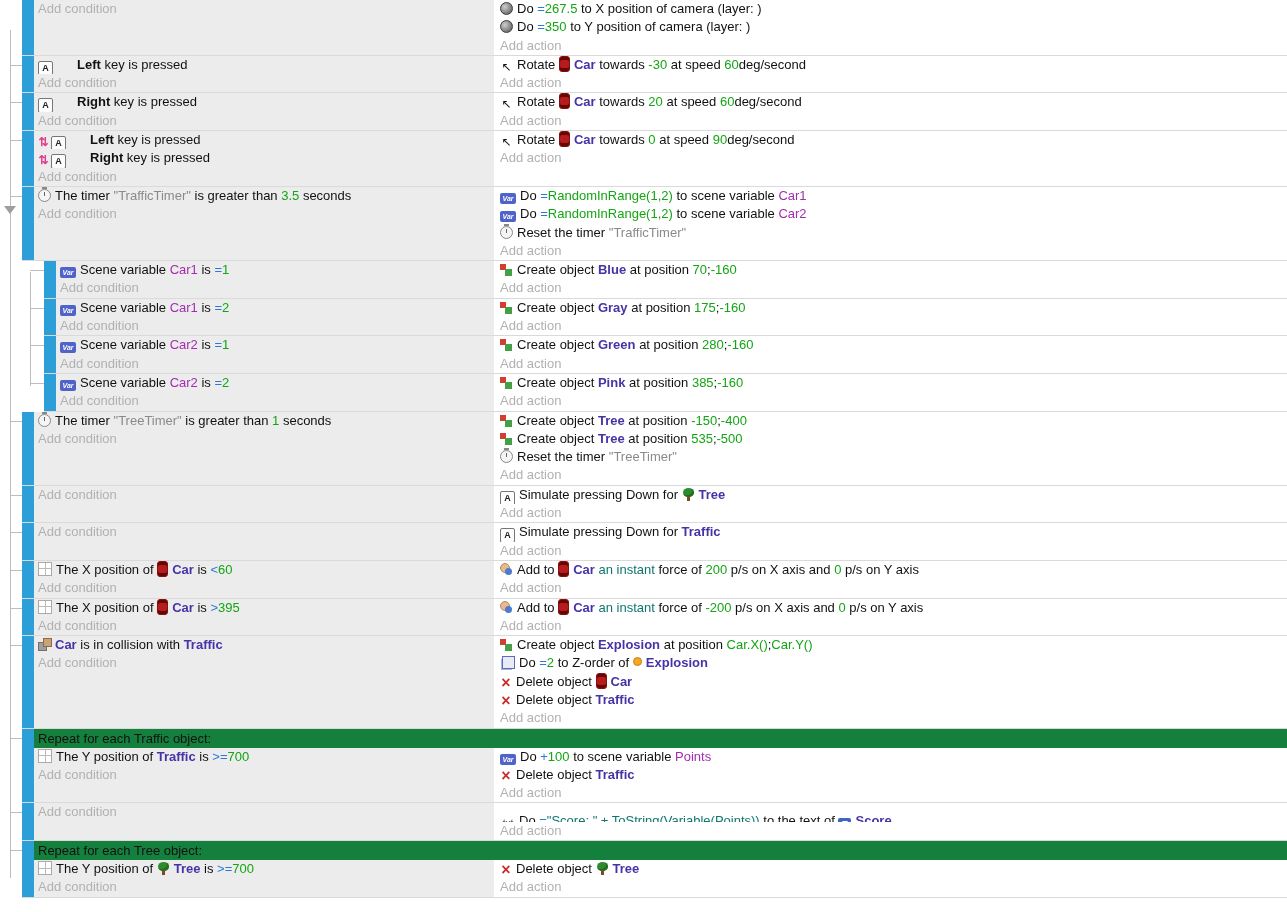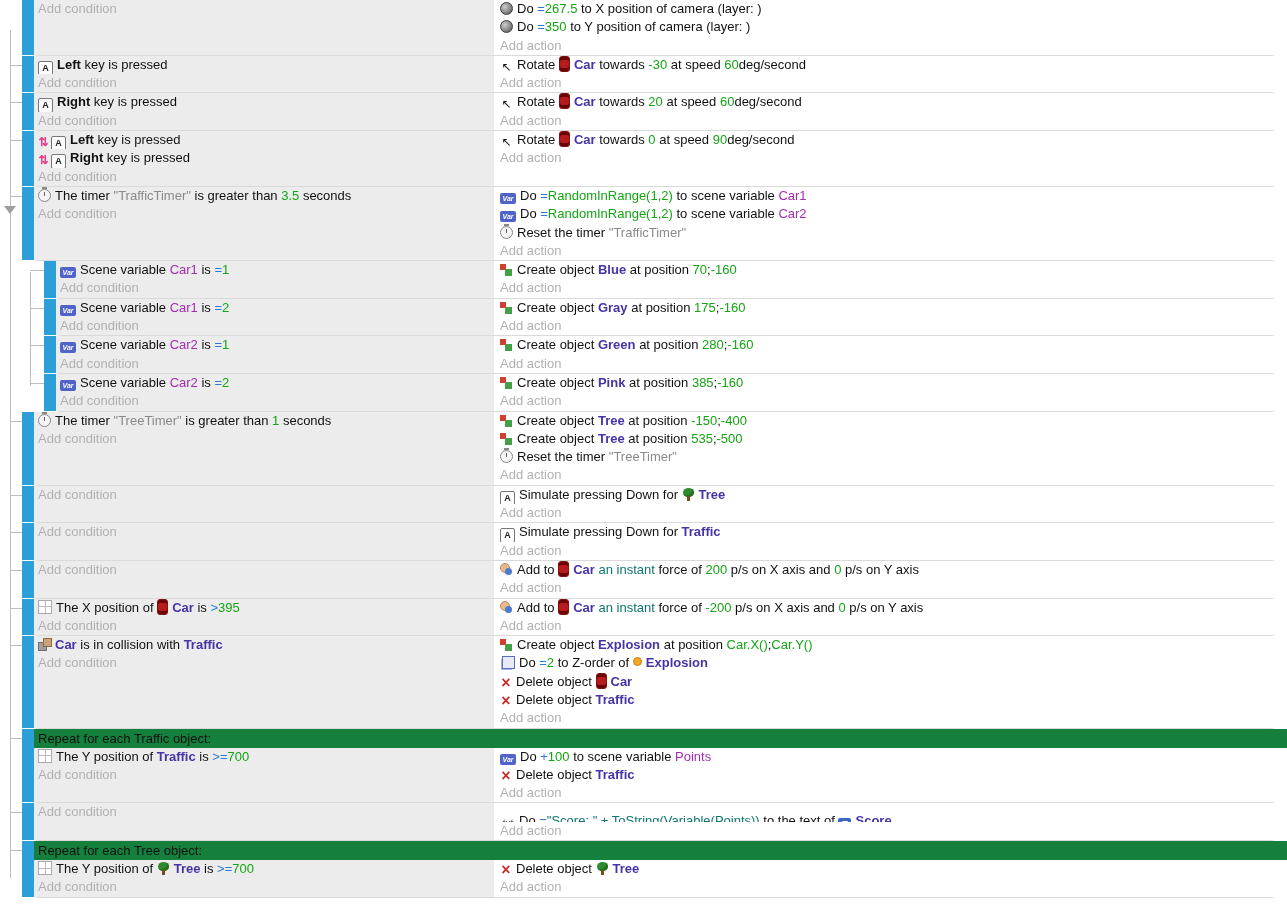--- a/index.html
+++ b/index.html
@@ -1,33 +1,33 @@
 <!DOCTYPE html>
 <html><head>
 <meta charset="utf-8">
 <style>
   html,body{margin:0;padding:0;background:#fff;}
   body{font-family:"Liberation Sans",sans-serif;font-size:13px;color:#111;}
   #sheet{position:relative;width:1287px;height:912px;overflow:hidden;background:#fff;}
   #events{position:absolute;left:0;top:0;width:1287px;}
-  .event{position:relative;display:flex;margin-left:22px;border-bottom:1px solid #dadada;border-radius:18px;}
+  .event{position:relative;display:flex;margin-left:22px;border-bottom:1px solid #dadada;}
   .event.indent1{margin-left:44px;}
   .event::before{content:'';position:absolute;left:-12px;top:9px;width:12px;height:1px;background:#bdbdbd;}
   .event.indent1::before{left:-14px;width:14px;}
   .event.first::before{display:none;}
   .bar{width:12px;background:#2d9fd8;flex:none;}
   .body{flex:1;display:flex;flex-direction:column;min-width:0;}
   .header{height:19px;line-height:19px;padding-left:4px;background:#15803d;white-space:nowrap;}
   .cols{display:flex;flex:1;}
   .cond{width:456px;flex:none;background:#ececec;padding-left:4px;margin-right:2px;}
   .indent1 .cond{width:434px;}
   .act{flex:1;background:#fff;padding-left:4px;min-width:0;}
   .line{height:18.3px;line-height:18.3px;white-space:nowrap;overflow:hidden;}
   .add{color:#b1b1b1;}
-  .sg-b{font-weight:bold;}
+  .sg-b{font-weight:bold;margin-left:20px;}
   .sg-obj{font-weight:bold;color:#4733a6;}
   .sg-num{color:#13a513;}
   .sg-op{color:#2b78d8;}
   .sg-var{color:#a42cb0;}
   .sg-str{color:#8a8a8a;}
   .sg-gray{color:#0f766e;}
 
   .icon{display:inline-block;vertical-align:-2px;margin-right:4px;text-align:center;position:relative;}
   .key-icon{width:13px;height:13px;line-height:12px;border:1px solid #777;border-radius:2px;background:#fdfdfd;font-size:9px;font-weight:bold;color:#222;}
   .var-icon{width:16px;height:11px;line-height:11px;background:#5063c8;color:#fff;font-size:7px;font-style:italic;font-weight:bold;border-radius:2px;vertical-align:-1px;}
@@ -251,20 +251,21 @@
               <div class="line add">Add action</div>
             </div>
           </div>
         </div>
       </div>
       <div class="event indent0">
         <div class="bar"></div>
         <div class="body">
           <div class="cols">
             <div class="cond">
+              <div class="line"><span class="icon position-icon"></span><span class="sg-t">The X position of </span><span class="icon car-icon"></span><span class="sg-obj">Car</span><span class="sg-t"> is </span><span class="sg-op">&lt;</span><span class="sg-num">60</span></div>
               <div class="line add">Add condition</div>
             </div>
             <div class="act">
               <div class="line"><span class="icon force-icon"></span><span class="sg-t">Add to </span><span class="icon car-icon"></span><span class="sg-obj">Car</span><span class="sg-gray"> an instant </span><span class="sg-t">force of </span><span class="sg-num">200</span><span class="sg-t"> p/s on X axis and </span><span class="sg-num">0</span><span class="sg-t"> p/s on Y axis</span></div>
               <div class="line add">Add action</div>
             </div>
           </div>
         </div>
       </div>
       <div class="event indent0">

